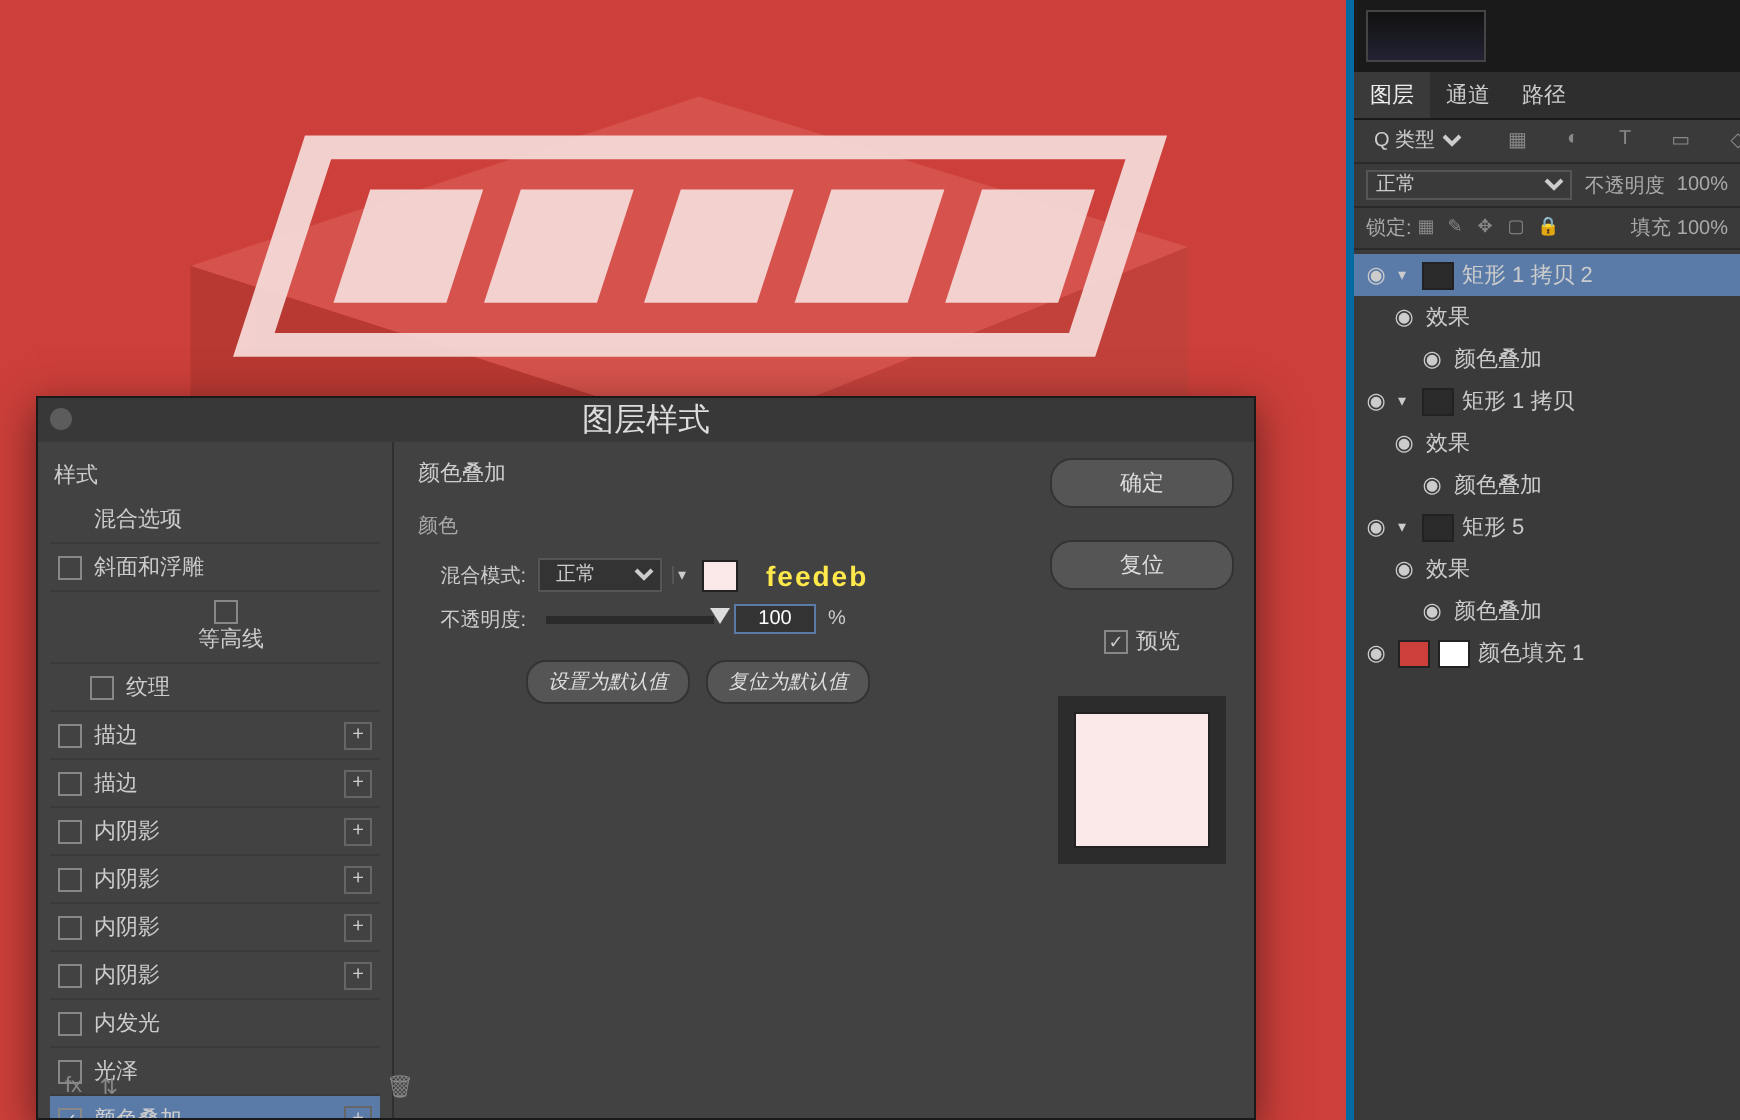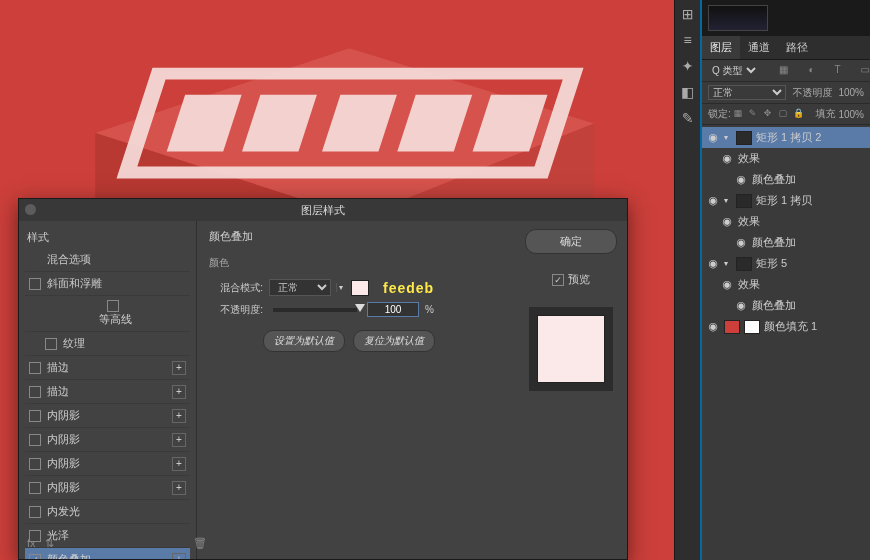--- a/index.html
+++ b/index.html
@@ -8,21 +8,21 @@
     
     .canvas-area { position: absolute; left: 0; top: 0; width: 674px; height: 560px; background: #242424; overflow: hidden; }
     .canvas-content { position: absolute; left: 0; top: 0; width: 674px; height: 560px; background: #cc3f3a; }
     .box3d { position: absolute; left: 40px; top: 20px; width: 600px; height: 320px; }
     
     
     .toolbar-right { position: absolute; left: 674px; top: 0; width: 26px; height: 560px; background: #2e2e2e; border-left: 1px solid #1a1a1a; }
     .toolbar-right .icon { width: 20px; height: 20px; margin: 6px auto; color: #aaa; font-size: 14px; text-align: center; }
     
     
-    .layers-panel { position: absolute; right: 0; top: 0; width: 170px; height: 560px; background: #3a3a3a; border-left: 2px solid #0369a1; }
+    .layers-panel { position: absolute; right: 0; top: 0; width: 197px; height: 560px; background: #3a3a3a; border-left: 4px solid #0369a1; }
     .thumb-preview { height: 36px; background: #1a1a1a; display: flex; align-items: center; padding: 2px 6px; }
     .panel-tabs { display: flex; height: 24px; background: #2e2e2e; border-bottom: 1px solid #1a1a1a; }
     .panel-tab { padding: 4px 8px; font-size: 11px; color: #ccc; cursor: pointer; }
     .panel-tab.active { background: #3a3a3a; color: #eee; }
     
     .panel-filter { display: flex; align-items: center; padding: 4px 6px; gap: 20px; border-bottom: 1px solid #2a2a2a; }
     .panel-filter select { background: #3a3a3a; color: #ccc; border: none; font-size: 10px; flex: 0 0 44px; }
     .pf-icon { width: 13px; height: 13px; color: #888; font-size: 10px; text-align: center; }
     
     .panel-blend { display: flex; align-items: center; padding: 3px 6px; gap: 6px; border-bottom: 1px solid #2a2a2a; font-size: 10px; color: #aaa; }
@@ -39,50 +39,50 @@
     .indent2 { padding-left: 32px; }
     .layer-thumb { width: 16px; height: 14px; background: #666; border: 1px solid #222; flex-shrink: 0; }
     .layer-thumb.red { background: #cc3f3a; }
     .layer-thumb.white { background: #fff; }
     .layer-thumb.dark { background: #2a2a2a; }
     .arrow { font-size: 8px; width: 8px; }
     
     
     .dialog { position: absolute; left: 18px; top: 198px; width: 610px; height: 362px; background: #424242; border: 1px solid #1a1a1a; box-shadow: 0 6px 20px rgba(0,0,0,0.5); }
     .dialog-titlebar { height: 22px; background: #383838; display: flex; align-items: center; justify-content: center; position: relative; }
-    .dialog-titlebar .title { font-size: 11px; color: #ddd; }
+    .dialog-titlebar .title { font-size: 16px; color: #ddd; }
     .dialog-close { position: absolute; left: 6px; top: 5px; width: 11px; height: 11px; border-radius: 50%; background: #5c5c5c; cursor: pointer; }
     
     .dialog-body { display: flex; height: calc(100% - 22px); }
     
     
     .styles-list { width: 178px; background: #424242; border-right: 1px solid #2f2f2f; padding: 6px 6px; overflow: hidden; }
     .styles-header { font-size: 11px; color: #ccc; padding: 3px 2px; }
     .style-item { display: flex; align-items: center; padding: 4px 4px; font-size: 11px; color: #ccc; border-bottom: 1px solid #3a3a3a; }
     .style-item.active { background: #5a7aa8; }
     .style-item .cb { width: 12px; height: 12px; border: 1px solid #888; margin-right: 6px; display: flex; align-items: center; justify-content: center; font-size: 9px; color: #ddd; }
     .style-item .cb.checked::after { content: "✓"; }
     .style-item .cb.noshow { visibility: hidden; }
     .style-item .plus { margin-left: auto; width: 14px; height: 14px; border: 1px solid #666; text-align: center; font-size: 10px; line-height: 12px; color: #ccc; }
     .styles-bottom { display: flex; gap: 4px; padding: 6px 2px; position: absolute; bottom: 2px; left: 6px; }
-    .styles-bottom .b-icon { width: 14px; height: 14px; color: #888; font-size: 11px; text-align:left;margin-top:33px; }
+    .styles-bottom .b-icon { width: 14px; height: 14px; color: #888; font-size: 11px; text-align:right;margin-top:33px; }
     
     
     .style-settings { flex: 1; padding: 8px 12px; font-size: 11px; color: #ccc; }
     .ss-title { font-size: 11px; color: #ccc; margin-bottom: 4px; }
     .ss-subtitle { font-size: 10px; color: #aaa; margin-bottom: 6px; margin-top: 12px; }
     .ss-row { display: flex; align-items: center; padding: 3px 0; gap: 6px; }
     .ss-row label { width: 54px; text-align: right; font-size: 10px; }
     .ss-row select { background: #333; border: 1px solid #555; color: #ccc; font-size: 10px; padding: 1px 4px; flex: 0 0 62px; }
     .ss-row .dropdown-btn { border-left: 1px solid #555; padding: 0 2px; margin-left: -1px; font-size: 8px; }
     .ss-row .swatch { width: 18px; height: 16px; background: #fbe9e9; border: 1px solid #222; cursor: pointer; }
     .ss-row .colorlabel { color: #ffe94a; font-weight: bold; font-size: 14px; letter-spacing: 1px; padding-left: 8px; }
     .slider-track { flex: 1; height: 4px; background: #2a2a2a; position: relative; margin: 0 4px; max-width: 84px; }
     .slider-thumb { position: absolute; top: -4px; left: 82px; width: 0; height: 0; border-left: 5px solid transparent; border-right: 5px solid transparent; border-top: 8px solid #ddd; }
-    .ss-row .num { background: #333; border: 1px solid #5a7aa8; color: #fff; width: 52px; font-size: 10px; padding: 1px 2px; text-align: center; }
+    .ss-row .num { background: #333; border: 1px solid #5a7aa8; color: #fff; width: 41px; font-size: 10px; padding: 1px 2px; text-align: center; }
     .ss-row .pct { font-size: 10px; }
     .ss-btns { display: flex; gap: 8px; padding: 10px 0 0 54px; }
     .ss-btns button { background: #555; border: 1px solid #333; color: #ddd; font-size: 10px; padding: 3px 10px; border-radius: 10px; cursor: pointer; font-style: italic; }
     
     
     .dialog-actions { width: 112px; padding: 8px 10px; display: flex; flex-direction: column; gap: 16px; align-items: center; }
     .dialog-actions button { width: 92px; background: #555; border: 1px solid #333; color: #ddd; font-size: 11px; padding: 4px 0; border-radius: 11px; cursor: pointer; }
     .preview-check { display: flex; align-items: center; gap: 4px; font-size: 11px; color: #ccc; margin-top: 2px; }
     .preview-check .cb { width: 12px; height: 12px; border: 1px solid #888; display: flex; align-items: center; justify-content: center; font-size: 9px; }
     .preview-check .cb.checked::after { content: "✓"; }
@@ -300,20 +300,21 @@
         <span class="pct">%</span>
       </div>
       <div class="ss-btns">
         <button>设置为默认值</button>
         <button>复位为默认值</button>
       </div>
     </div>
 
     <div class="dialog-actions">
       <button>确定</button>
+      <button>复位</button>
       <div class="preview-check">
         <span class="cb checked"></span>
         <span>预览</span>
       </div>
       <div class="preview-swatch"></div>
     </div>
   </div>
 </div>
 
 </body></html>

